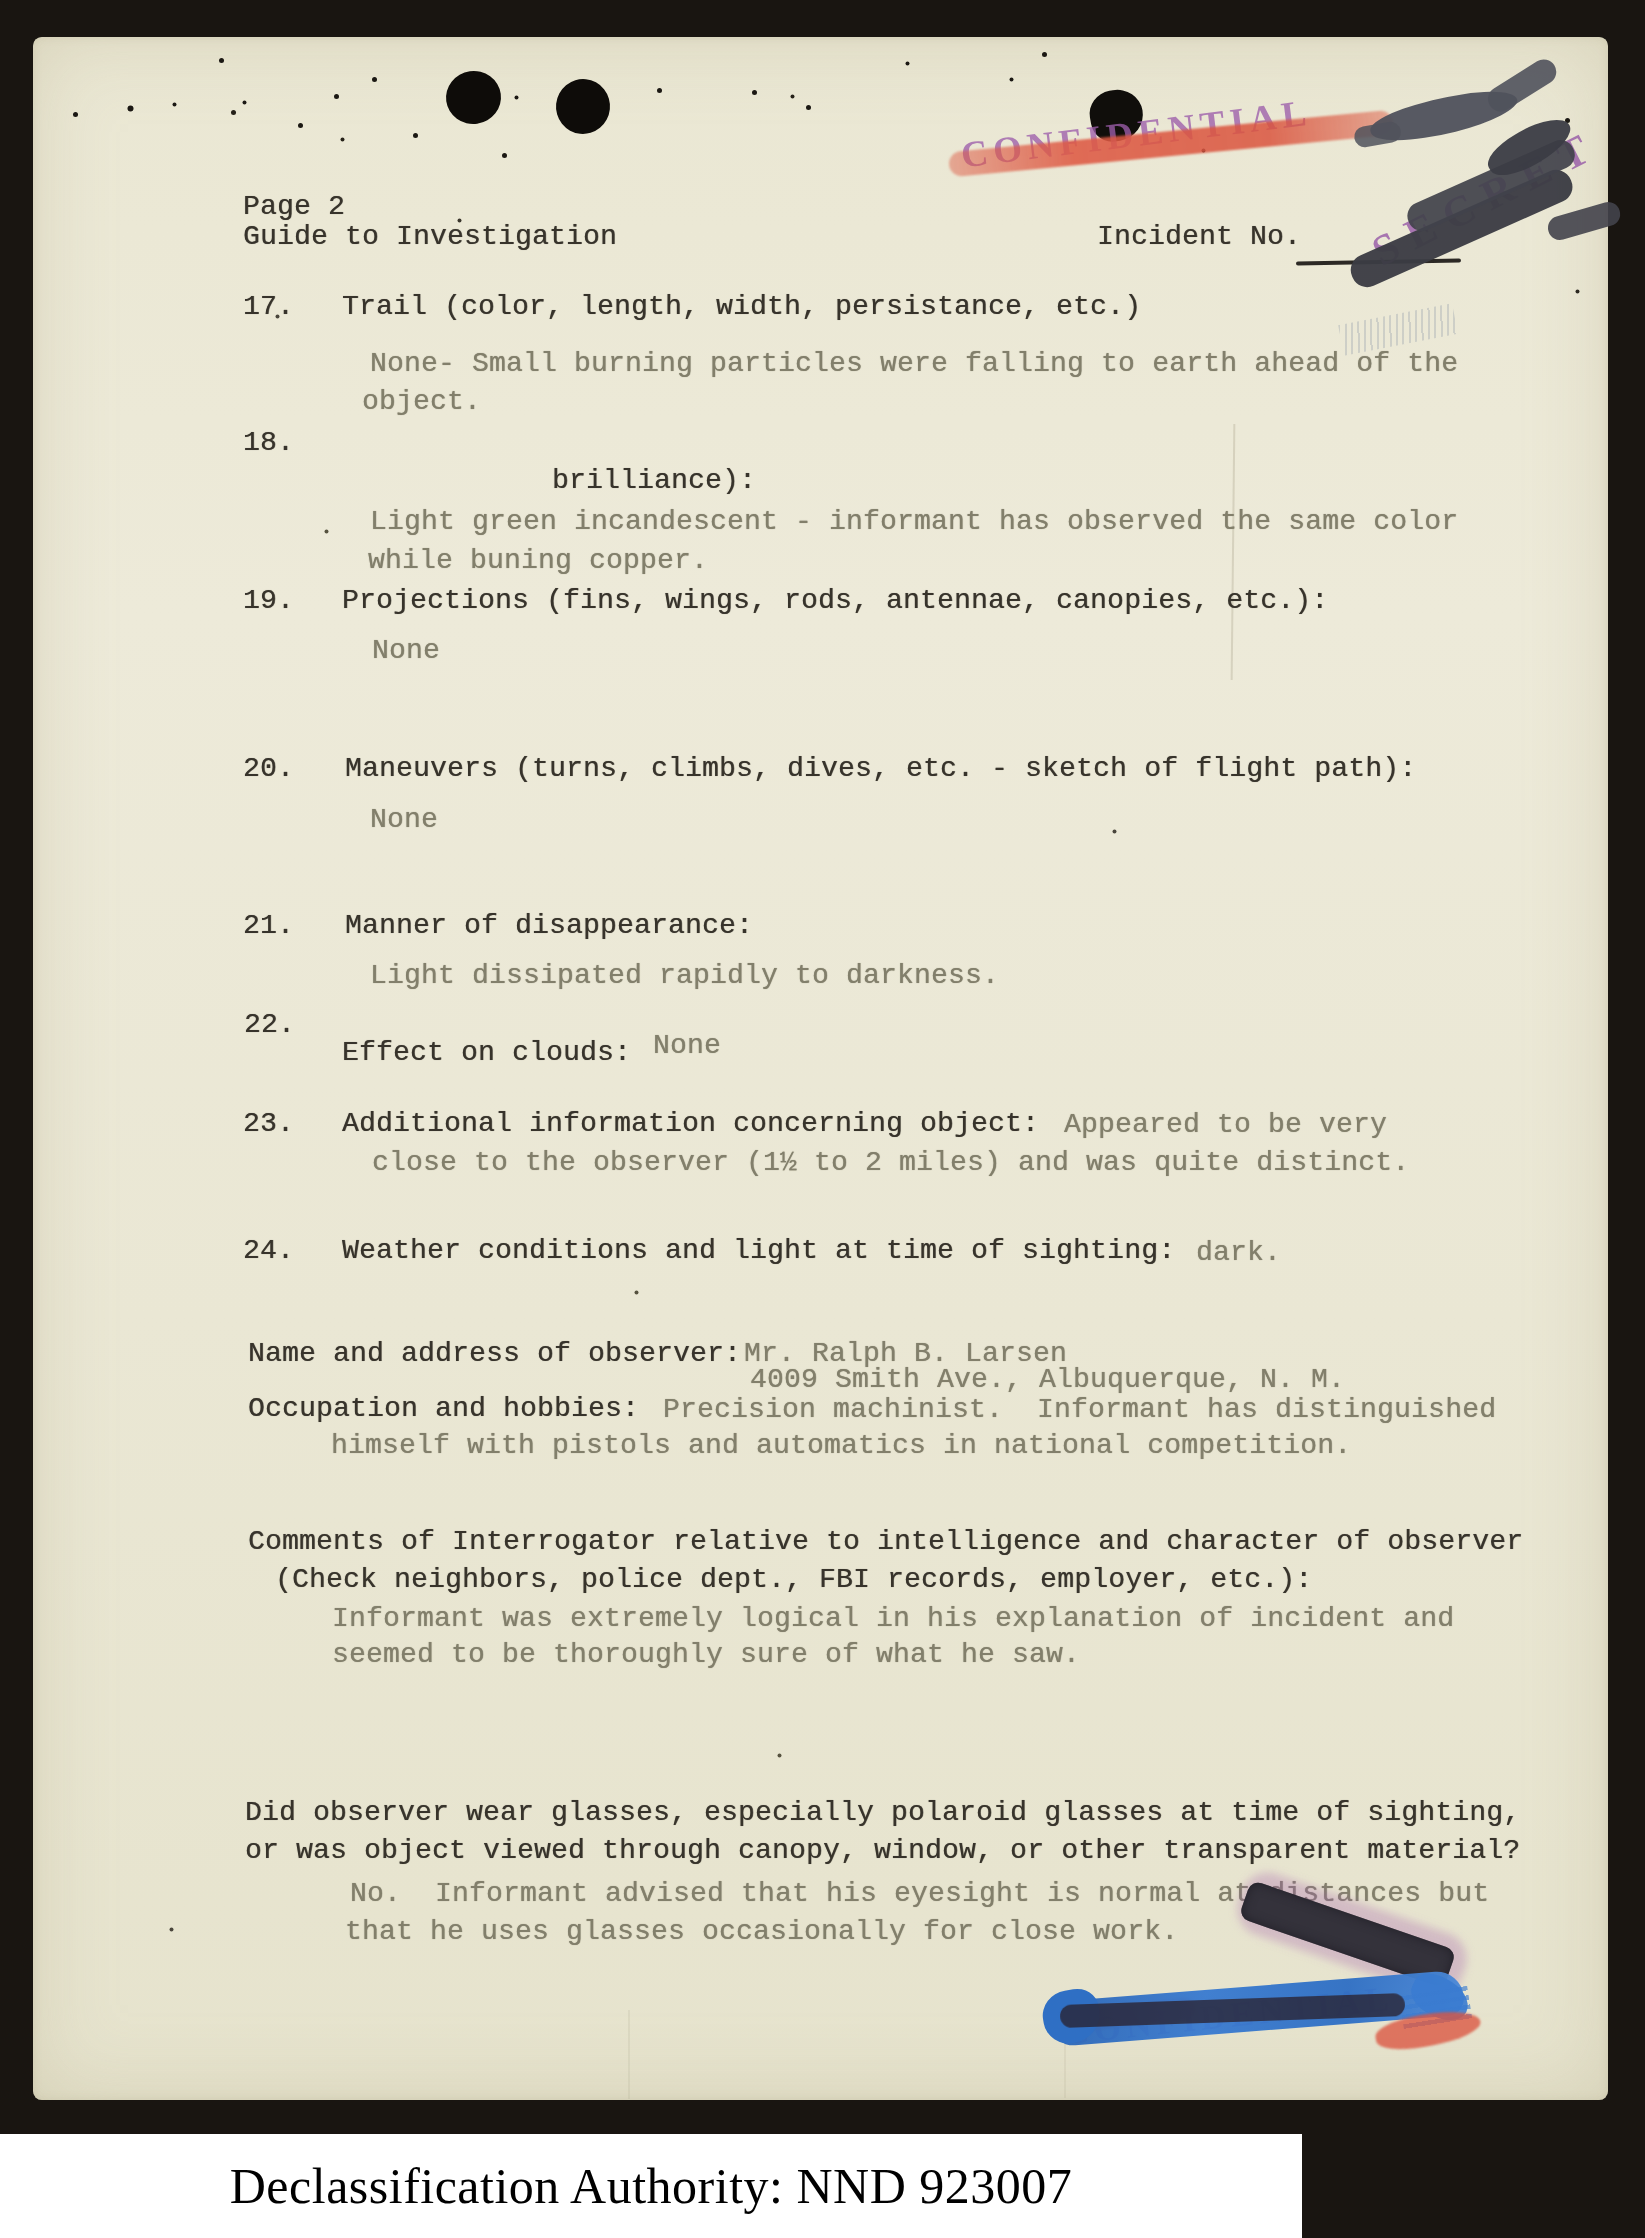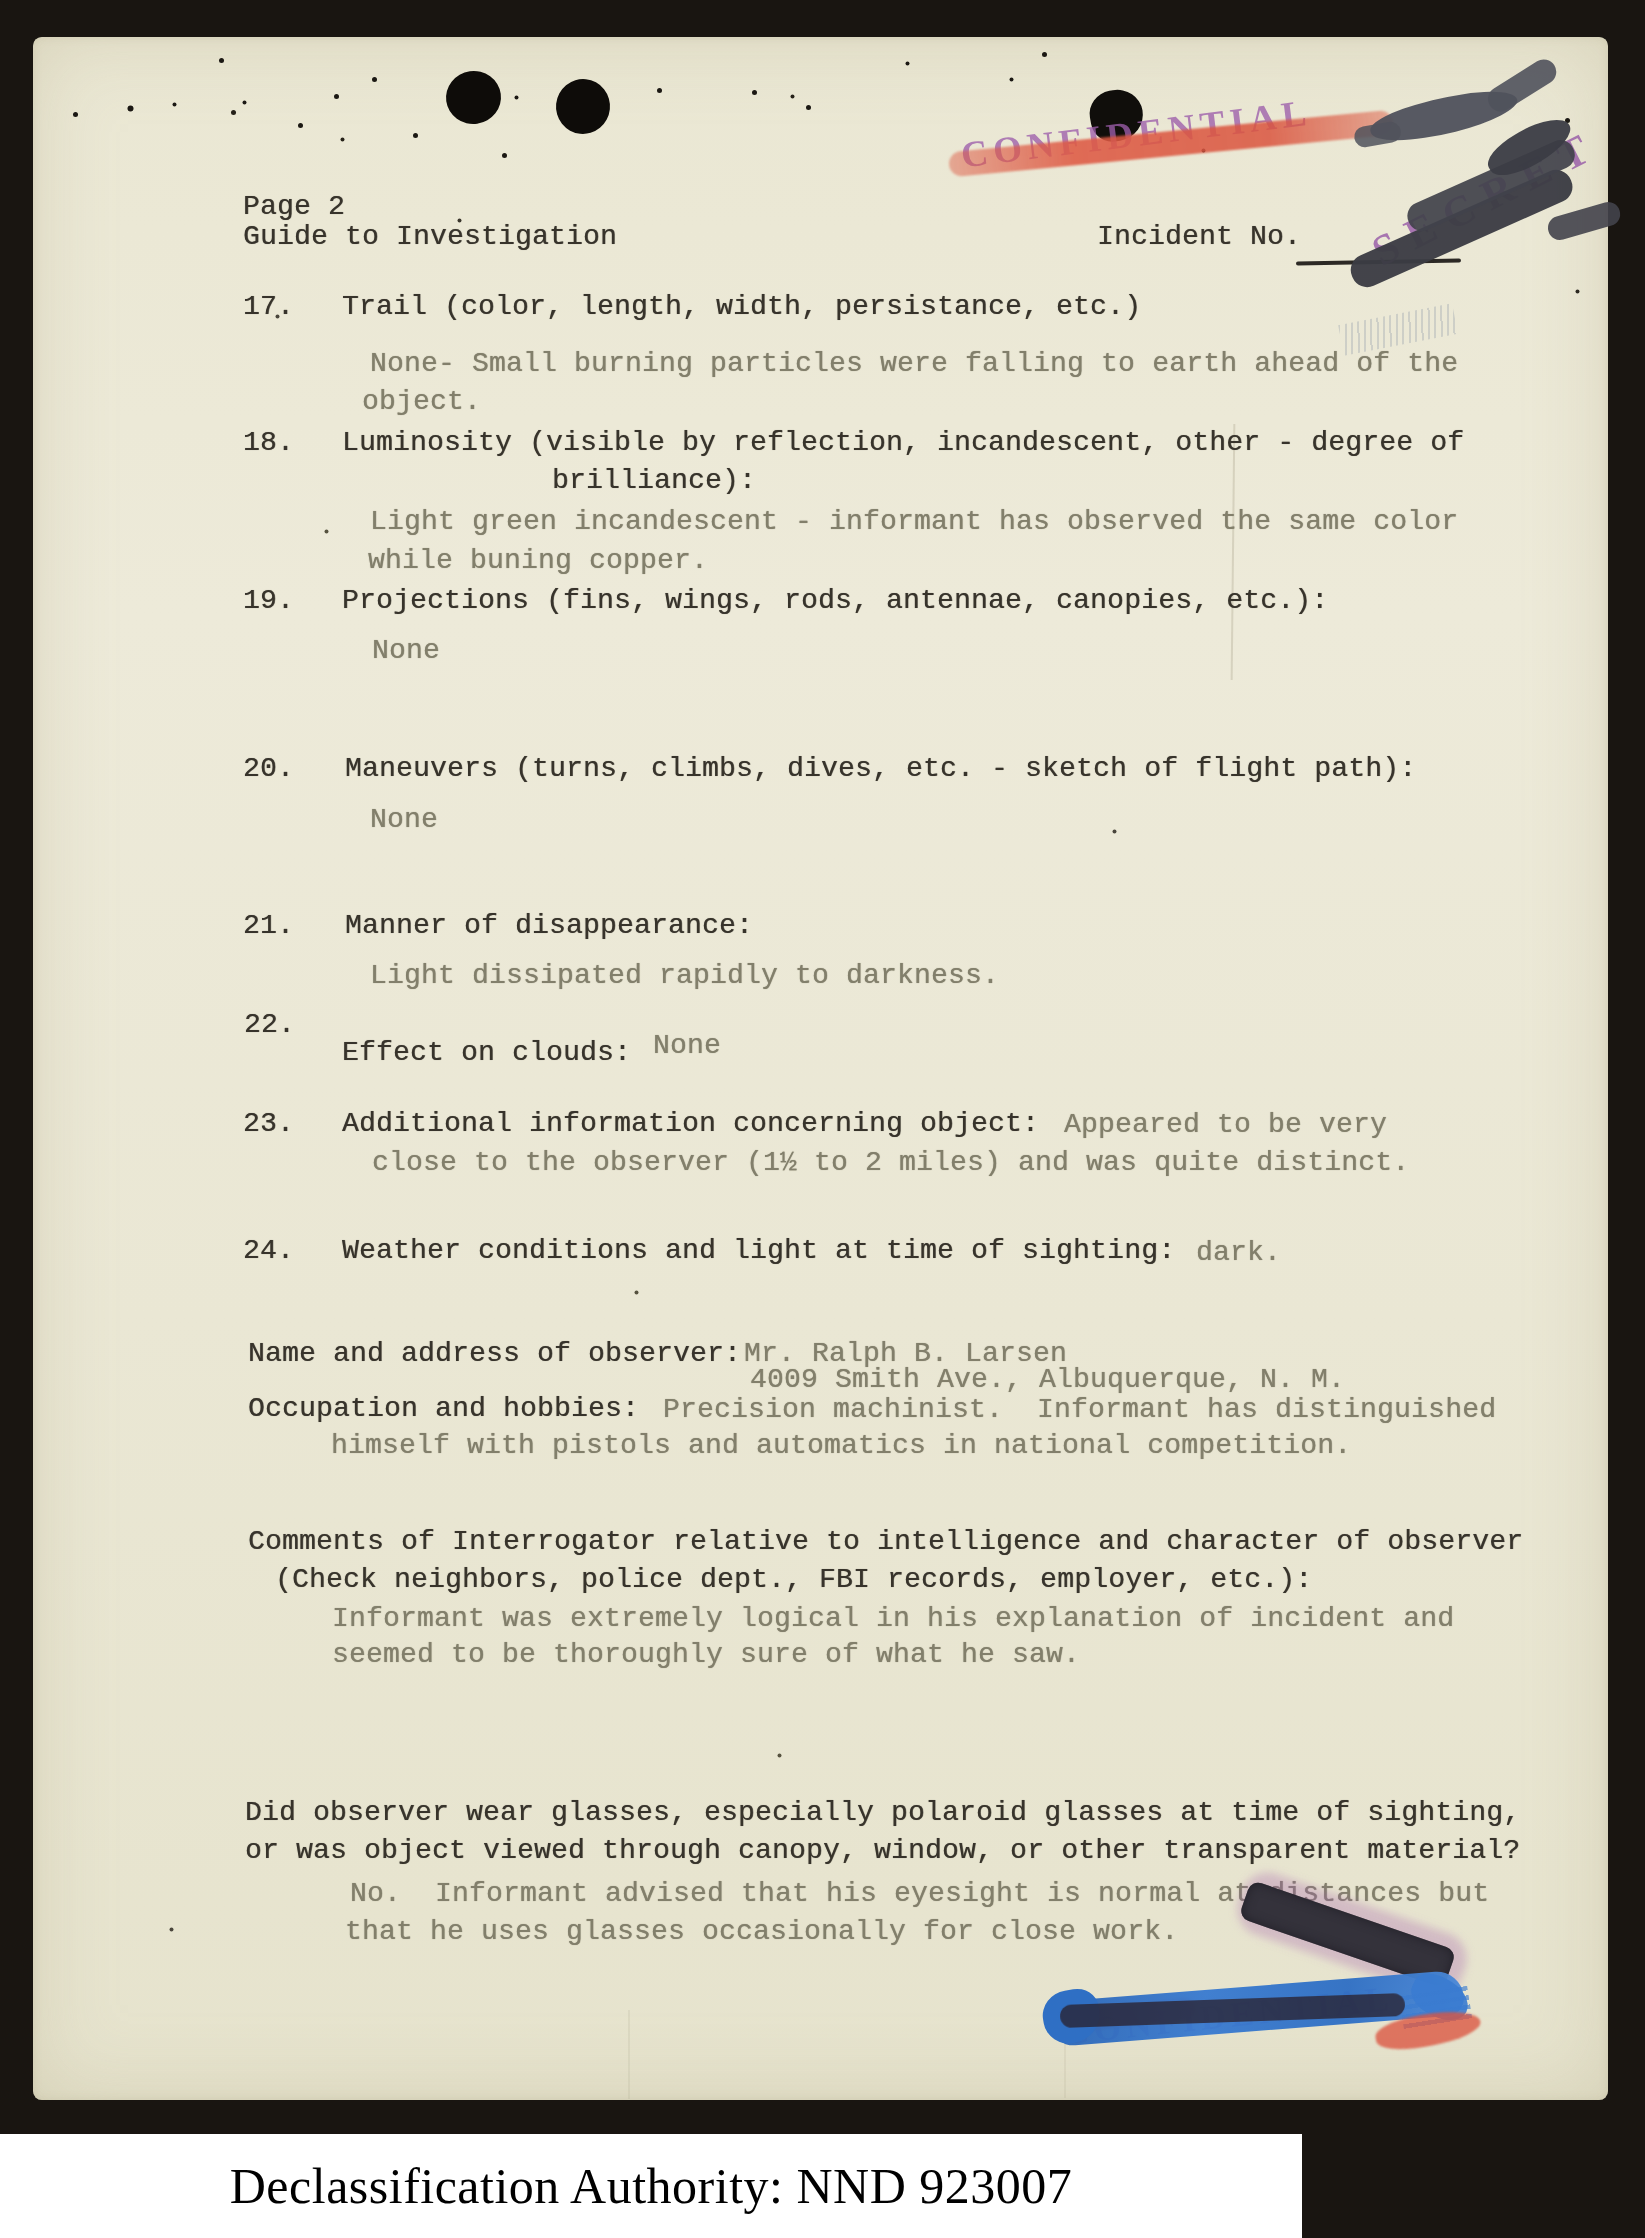--- a/index.html
+++ b/index.html
@@ -63,21 +63,20 @@
 
   <div class="shape" style="left:1340px;top:314px;width:116px;height:30.5px;transform:rotate(-11deg);opacity:.55;
               background:repeating-linear-gradient(100deg,rgba(92,110,142,.38) 0 2px,transparent 2px 6.4px);"></div>
 
   <div class="typed dark" style="left:243px;top:292px;">17.</div>
   <div class="typed dark" style="left:342px;top:292px;">Trail (color, length, width, persistance, etc.)</div>
   <div class="typed faded" style="left:370px;top:349px;">None- Small burning particles were falling to earth ahead of the</div>
   <div class="typed faded" style="left:362px;top:387px;">object.</div>
 
   <div class="typed dark" style="left:243px;top:428px;">18.</div>
-  <div class="typed dark" style="left:342px;top:428px;">Luminosity (visible by reflection, incandescent, other - degree of</div>
   <div class="typed dark" style="left:552px;top:466px;">brilliance):</div>
   <div class="typed faded" style="left:370px;top:507px;">Light green incandescent - informant has observed the same color</div>
   <div class="typed faded" style="left:368px;top:546px;">while buning copper.</div>
 
   <div class="typed dark" style="left:243px;top:586px;">19.</div>
   <div class="typed dark" style="left:342px;top:586px;">Projections (fins, wings, rods, antennae, canopies, etc.):</div>
   <div class="typed faded" style="left:372px;top:636px;">None</div>
 
   <div class="typed dark" style="left:243px;top:754px;">20.</div>
   <div class="typed dark" style="left:345px;top:754px;">Maneuvers (turns, climbs, dives, etc. - sketch of flight path):</div>

